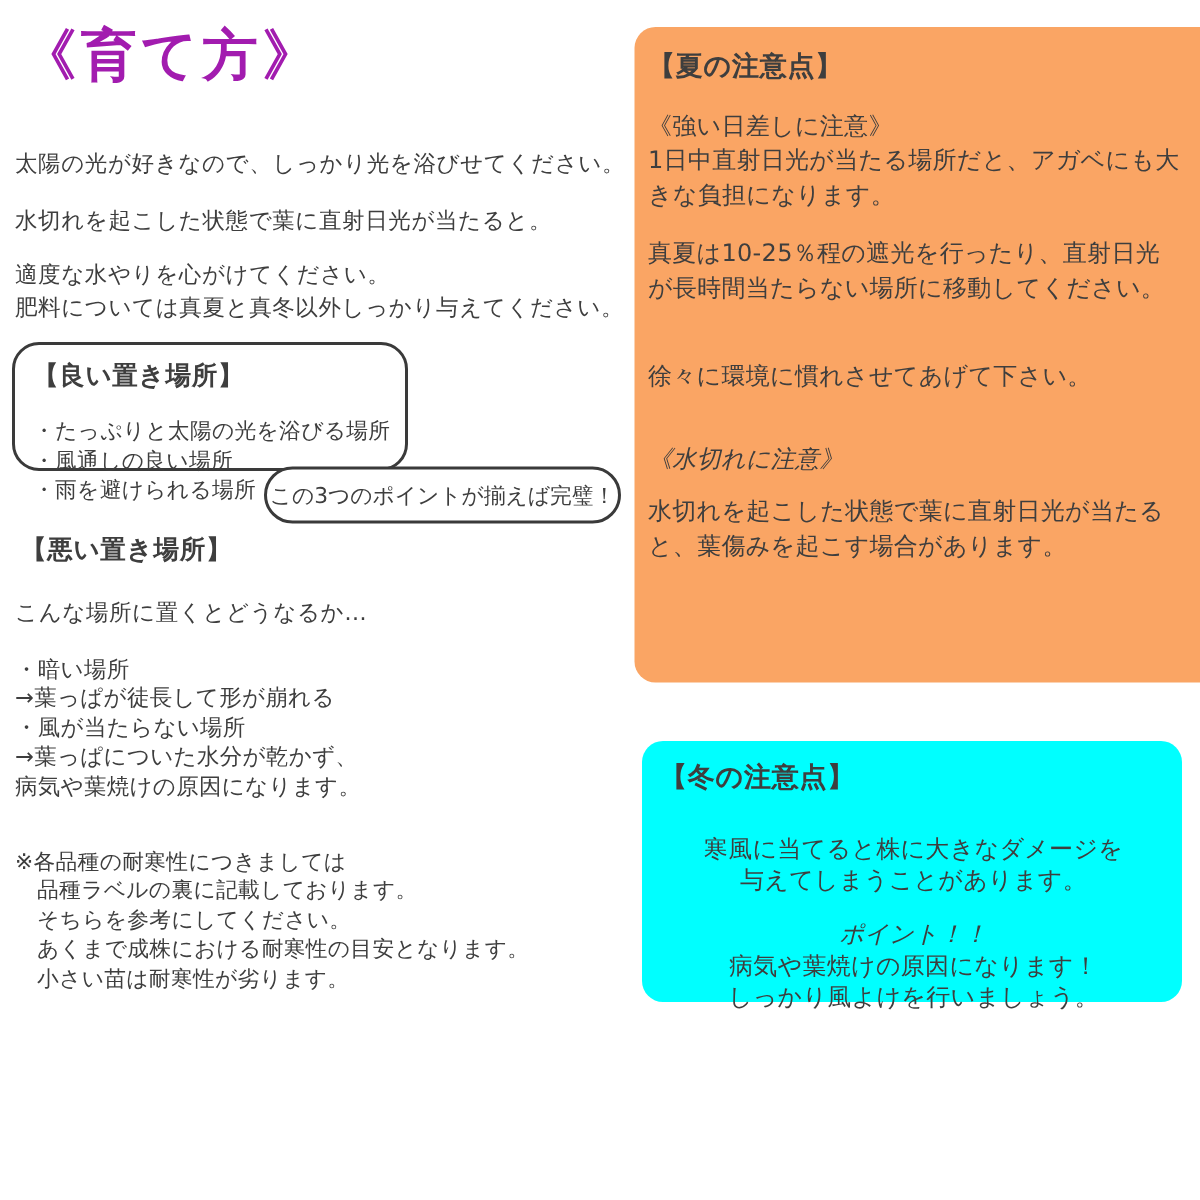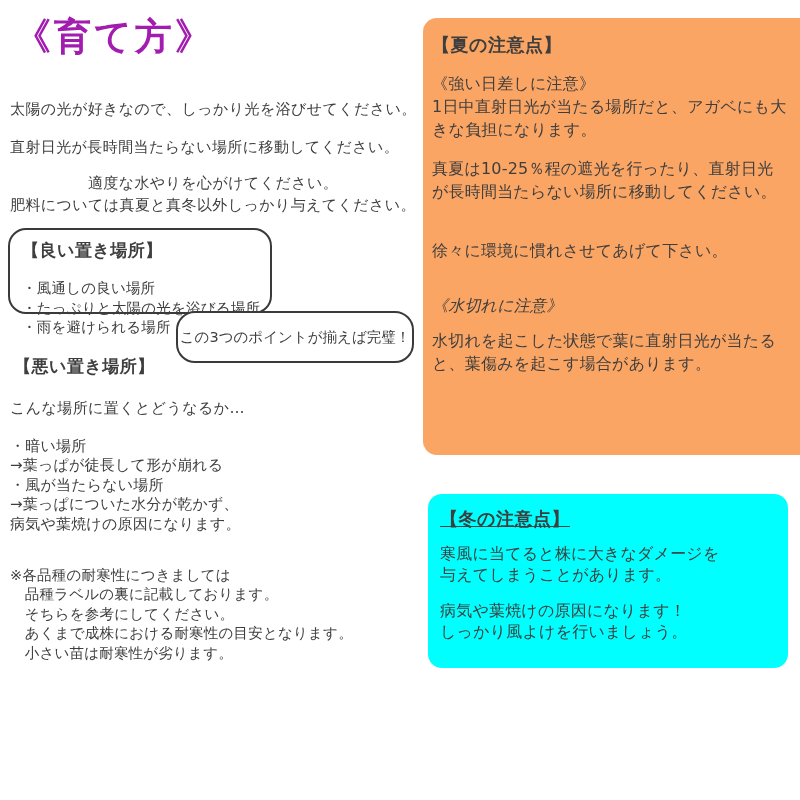--- a/index.html
+++ b/index.html
@@ -25,40 +25,40 @@
   .page-title {
     left: 14px; top: 12px;
     font-size: 37px;
     font-weight: 700;
     letter-spacing: 3px;
     color: #a21caf;
   }
   .body-text { font-size: 15px; letter-spacing: 0.4px; line-height: 22px; }
   .p-sun        { left: 10px; top: 98px;  }
   .p-overwater  { left: 10px; top: 136px; }
-  .p-water-fert { left: 10px; top: 172px; text-align: center; }
+  .p-water-fert { left: 10px; top: 172px; }
 
   .good-box {
     left: 8px; top: 228px;
     width: 264px; height: 86px;
     border: 2px solid var(--line_color);
     border-radius: 18px;
     background: var(--page_bg);
     padding: 9px 0 0 12px;
   }
   .box-heading {
     font-size: 17px;
     font-weight: 700;
     letter-spacing: 0.5px;
   }
   .good-items { margin-top: 17px; font-size: 14.5px; line-height: 19.5px; letter-spacing: 0.2px; }
 
   .bubble {
     left: 176px; top: 311px;
-    width: 238px; height: 52px;
+    width: 238px; height: 38px;
     border: 2px solid var(--line_color);
     border-radius: 19px;
     background: var(--page_bg);
     display: flex; align-items: center; justify-content: center;
     font-size: 14.5px;
     z-index: 5;
   }
 
   .bad-heading { left: 14px; top: 355px; }
   .p-bad-intro { left: 10px; top: 397px; }
@@ -94,43 +94,43 @@
     max-width: 356px;
   }
   .s-heading { margin-bottom: 15px; }
   .s-sub1    { }
   .s-para1   { margin-bottom: 16px; }
   .s-para2   { margin-bottom: 36px; }
   .s-para3   { margin-bottom: 12px; }
   .s-para4   { margin-bottom: 32px; }
   .s-sub2    { margin-bottom: 12px; font-style: italic; }
 
-  .winter-box p { font-size: 16px; line-height: 21px; letter-spacing: 0.2px; }
-  .w-heading { margin-bottom: 12px; text-decoration: underline; }
+  .winter-box p { font-size: 16px; line-height: 21px; letter-spacing: 0.2px; text-align: center; }
+  .w-heading { margin-bottom: 24px; }
   .w-para1   { margin-bottom: 15px; }
   .w-point-label { font-style: italic; line-height: 22px; }
   .w-point-lines { line-height: 22px; }
 </style>
 </head>
 <body>
 
 <div>
 
   <h1 class="abs page-title">《育て方》</h1>
 
   <p class="abs body-text p-sun">太陽の光が好きなので、しっかり光を浴びせてください。</p>
-  <p class="abs body-text p-overwater">直射日光が長時間当たらない場所に移動してください。</p>
+  <p class="abs body-text p-overwater">水切れを起こした状態で葉に直射日光が当たると。</p>
   <p class="abs body-text p-water-fert pre">適度な水やりを心がけてください。
 肥料については真夏と真冬以外しっかり与えてください。</p>
 
   <div class="abs good-box">
     <div class="box-heading">【良い置き場所】</div>
     <div class="good-items">
+      <div>・たっぷりと太陽の光を浴びる場所</div>
       <div>・風通しの良い場所</div>
-      <div>・たっぷりと太陽の光を浴びる場所</div>
       <div>・雨を避けられる場所</div>
     </div>
   </div>
 
   <div class="abs bubble">この3つのポイントが揃えば完璧！</div>
 
   <div class="abs box-heading bad-heading">【悪い置き場所】</div>
   <p class="abs body-text p-bad-intro">こんな場所に置くとどうなるか…</p>
   <p class="abs bad-list pre">・暗い場所
 →葉っぱが徒長して形が崩れる
@@ -151,17 +151,18 @@
     <p class="s-para2">真夏は10-25％程の遮光を行ったり、直射日光が長時間当たらない場所に移動してください。</p>
     <p class="s-para4">徐々に環境に慣れさせてあげて下さい。</p>
     <div class="sub s-sub2">《水切れに注意》</div>
     <p class="s-para5">水切れを起こした状態で葉に直射日光が当たると、葉傷みを起こす場合があります。</p>
   </div>
 
   <div class="abs season-box winter-box">
     <div class="season-heading w-heading">【冬の注意点】</div>
     <p class="w-para1 pre">寒風に当てると株に大きなダメージを
 与えてしまうことがあります。</p>
+    <p class="w-point-label">ポイント！！</p>
     <p class="w-point-lines pre">病気や葉焼けの原因になります！
 しっかり風よけを行いましょう。</p>
   </div>
 
 </div>
 
 </body></html>

